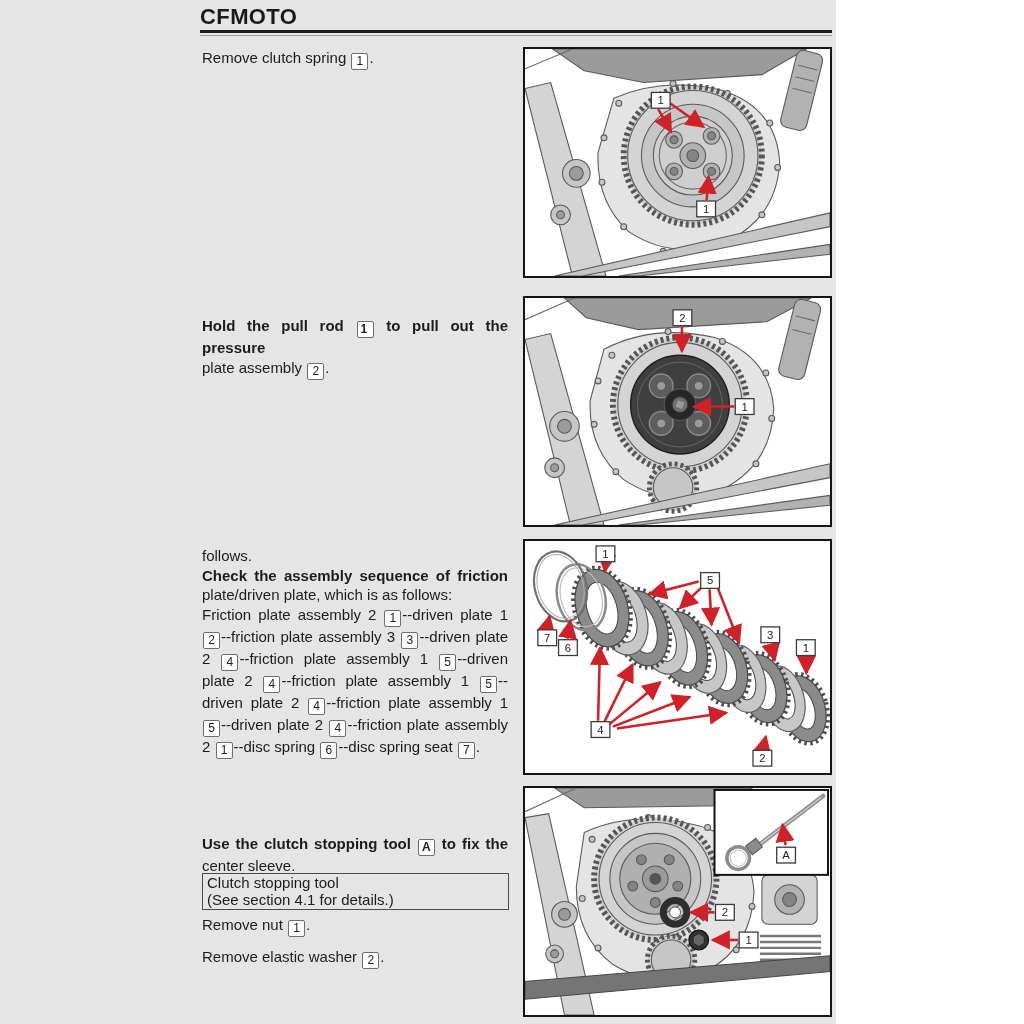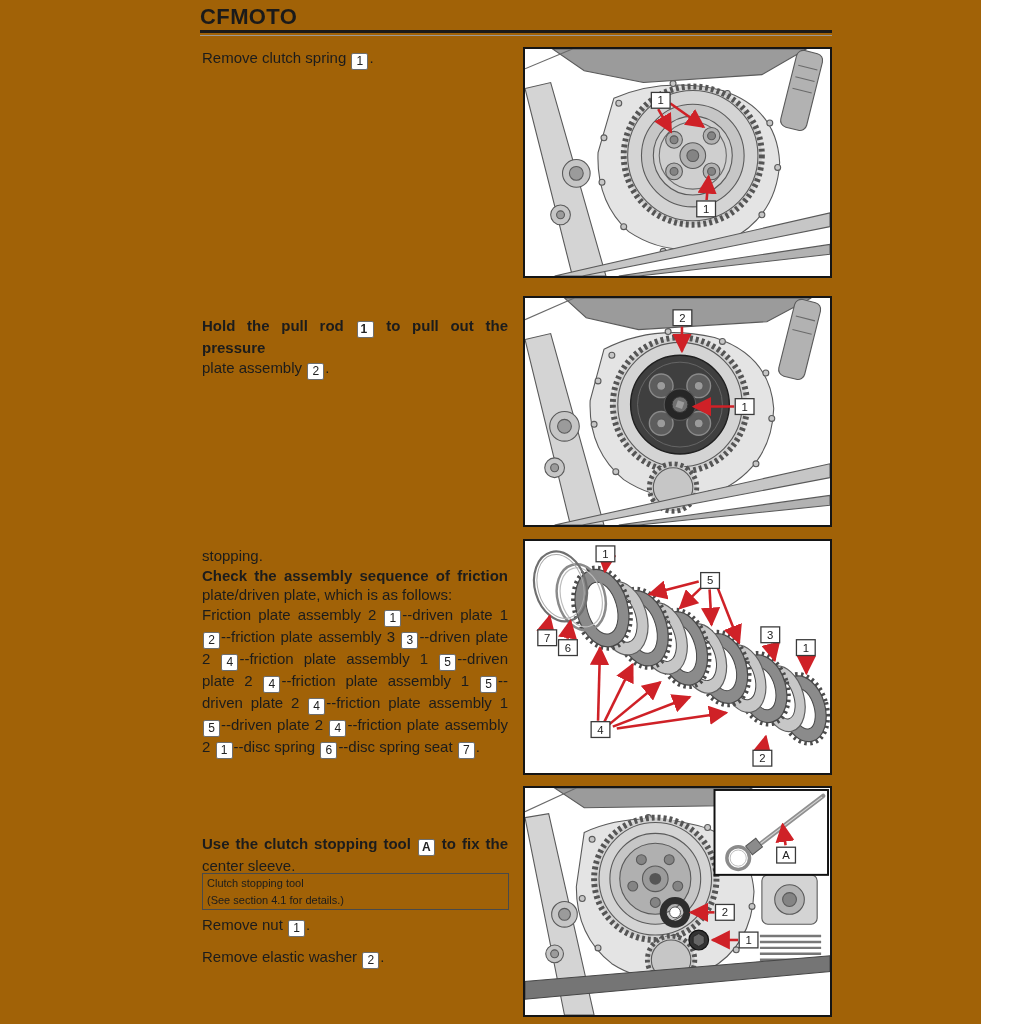--- a/index.html
+++ b/index.html
@@ -1,17 +1,17 @@
 <!DOCTYPE html>
 <html><head>
 <meta charset="utf-8">
 <style>
   html,body { margin:0; padding:0; background:#ffffff; }
   #page {
-    position:relative; width:981px; height:1024px; background:#a16207;
+    position:relative; width:836px; height:1024px; background:#e5e5e5;
     font-family:"Liberation Sans", sans-serif; color:#1c1c1c; overflow:hidden;
   }
   
   .brand {
     position:absolute; left:200px; top:4px; font-size:22px; font-weight:bold;
     letter-spacing:0.4px; color:#1a1a1a;
   }
   .rule-thick { position:absolute; left:200px; top:30px; width:632px; height:3px; background:#1a1a1a; }
   .rule-thin  { position:absolute; left:200px; top:35px; width:632px; height:1px; background:#9a9a9a; }
 
@@ -23,21 +23,21 @@
   .jline { text-align:justify; text-align-last:justify;font-weight:bold; }  
   .plain { text-align:left; }
   .flow  { text-align:justify; }
   .nbox {
     display:inline-block; min-width:9px; padding:0 3px; height:15px; line-height:14px;
     font-size:12px; text-align:center; border:1px solid #6e6e6e; border-radius:2px;
     background:#fff; vertical-align:-2px; margin:0 1px; color:#222;
   }
   .note-box {
     position:absolute; left:202px; top:873px; width:307px; box-sizing:border-box;
-    border:1px solid #4a4a4a; padding:1px 4px; font-size:11px; line-height:16.5px;
+    border:1px solid #4a4a4a; padding:1px 4px; font-size:15px; line-height:16.5px;
   }
 
   
   .fig {
     position:absolute; left:523px; width:309px; border:2px solid #151515;
     background:#fff; box-sizing:border-box;
   }
   .fig svg { display:block; width:100%; height:100%; }
   #fig1 { top:47px;  height:231px; }
   #fig2 { top:296px; height:231px; }
@@ -70,21 +70,21 @@
   <div class="txt" style="top:48px;">
     <div class="plain">Remove clutch spring <span class="nbox">1</span>.</div>
   </div>
 
   <div class="txt" style="top:316px;">
     <div class="jline">Hold the pull rod <span class="nbox">1</span> to pull out the pressure</div>
     <div class="plain">plate assembly <span class="nbox">2</span>.</div>
   </div>
 
   <div class="txt" style="top:546px;">
-    <div class="plain">stopping.</div>
+    <div class="plain">follows.</div>
     <div class="jline">Check the assembly sequence of friction</div>
     <div class="plain">plate/driven plate, which is as follows:</div>
     <div class="flow">Friction plate assembly 2 <span class="nbox">1</span>--driven plate 1 <span class="nbox">2</span>--friction plate assembly 3 <span class="nbox">3</span>--driven plate 2 <span class="nbox">4</span>--friction plate assembly 1 <span class="nbox">5</span>--driven plate 2 <span class="nbox">4</span>--friction plate assembly 1 <span class="nbox">5</span>--driven plate 2 <span class="nbox">4</span>--friction plate assembly 1 <span class="nbox">5</span>--driven plate 2 <span class="nbox">4</span>--friction plate assembly 2 <span class="nbox">1</span>--disc spring <span class="nbox">6</span>--disc spring seat <span class="nbox">7</span>.</div>
   </div>
 
   <div class="txt" style="top:834px;">
     <div class="jline">Use the clutch stopping tool <span class="nbox">A</span> to fix the</div>
     <div class="plain">center sleeve.</div>
   </div>
   <div class="note-box">

